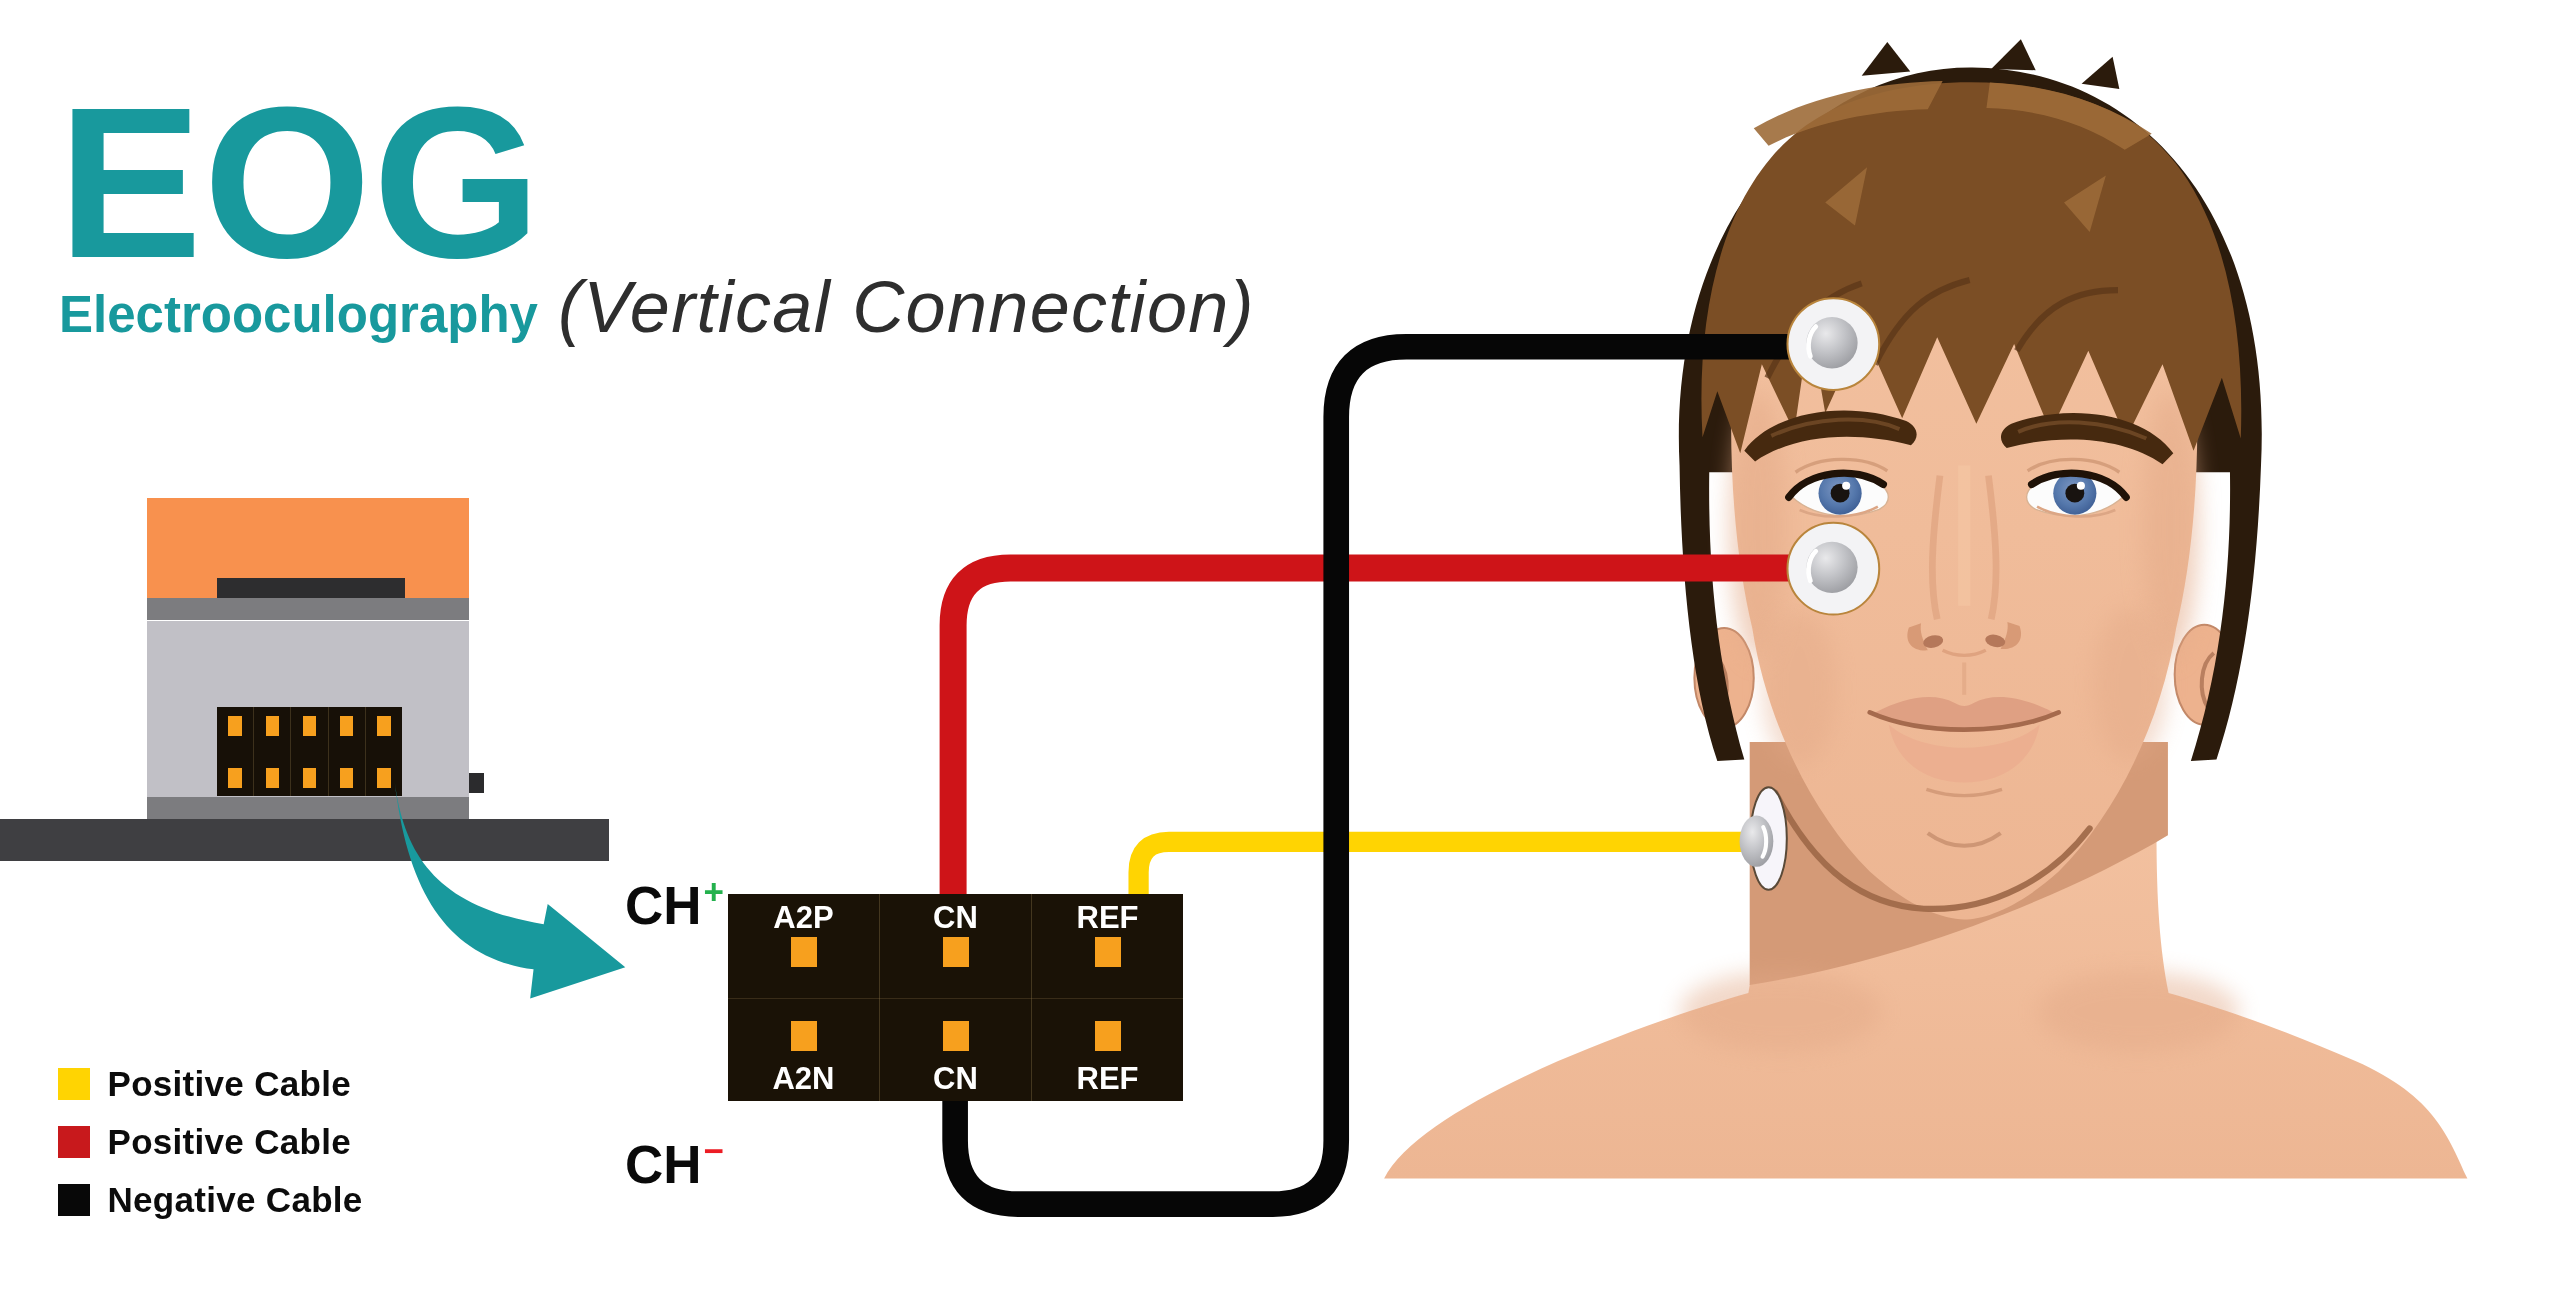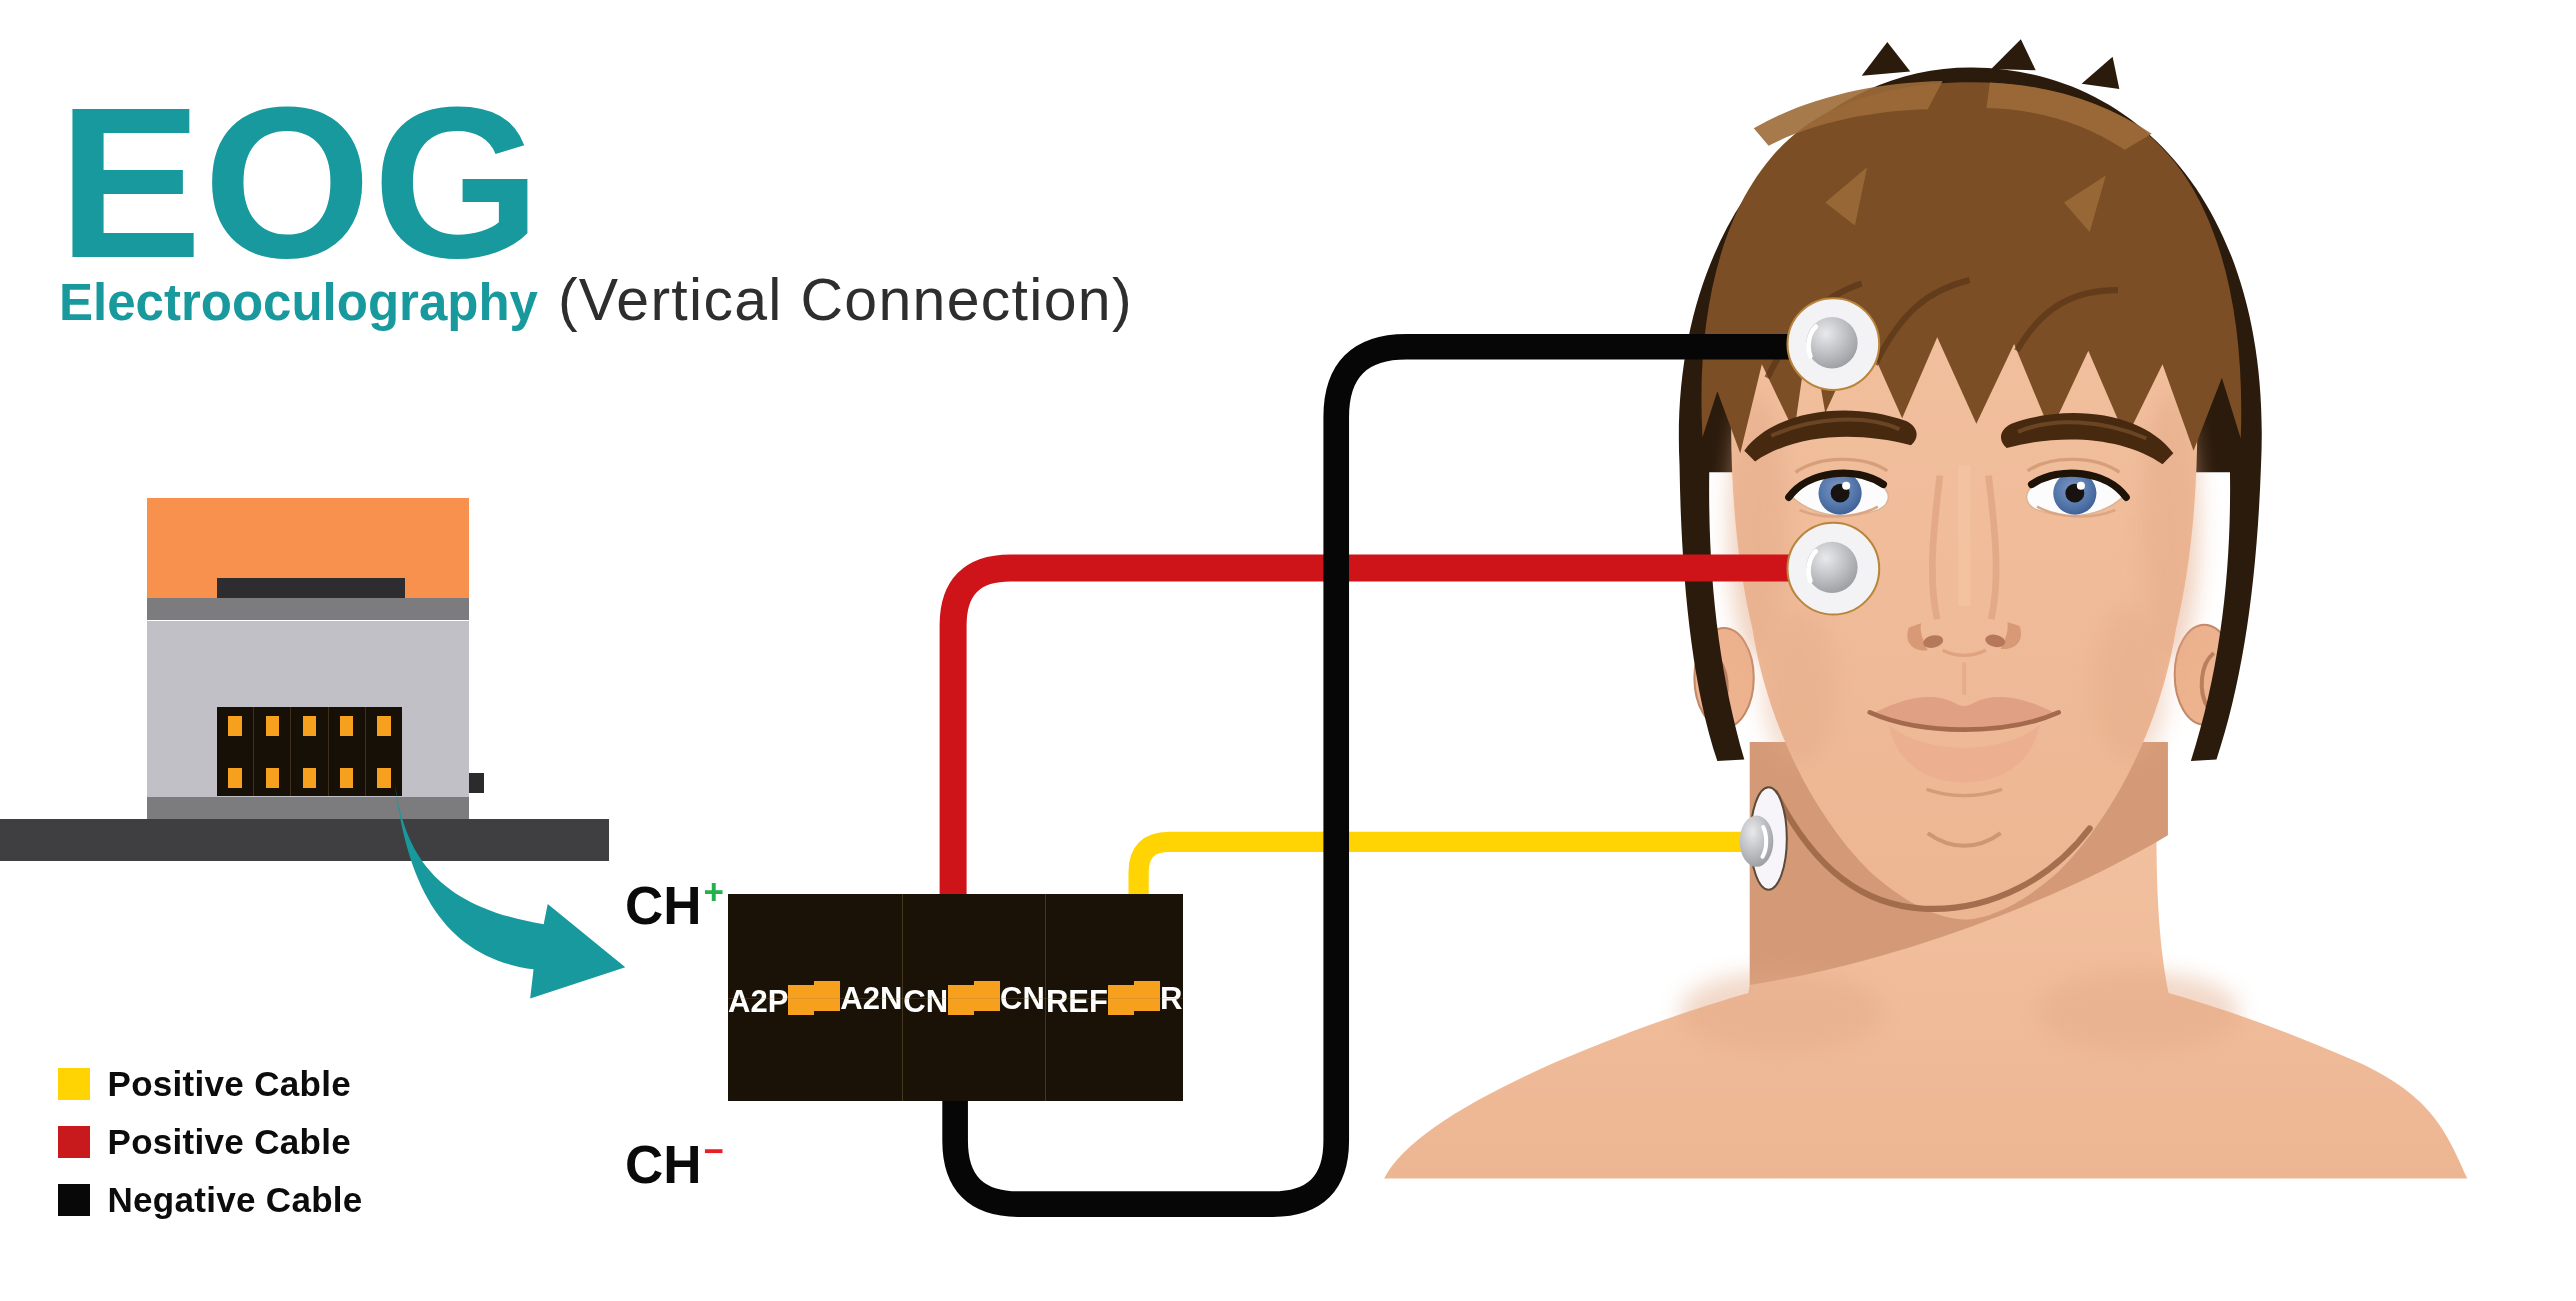--- a/index.html
+++ b/index.html
@@ -6,35 +6,35 @@
   .stage{
     position:relative; width:2576px; height:1302px; overflow:hidden;
     background:#ffffff;
     font-family:"Liberation Sans","DejaVu Sans",sans-serif;
   }
   
   .title-block{position:absolute;left:58px;top:74px;z-index:6;}
   .eog{font-size:216px;line-height:216px;font-weight:800;letter-spacing:1.3px;}
   .subtitle-row{position:absolute;left:59px;top:266px;display:flex;align-items:baseline;gap:20px;z-index:6;white-space:nowrap;}
   .subtitle{font-size:51px;font-weight:800;letter-spacing:0;}
-  .subtitle-note{font-size:59px;font-weight:300;letter-spacing:1.3px;}
+  .subtitle-note{font-size:72px;font-weight:300;font-style:italic;letter-spacing:1.3px;}
   
   .legend{position:absolute;left:58px;top:1068px;z-index:6;}
   .legend-row{display:flex;align-items:center;gap:17.5px;margin-bottom:26px;height:32px;}
   .swatch{width:32px;height:32px;flex:0 0 32px;}
   .legend-label{font-size:35px;font-weight:700;color:#0c0c0c;letter-spacing:0.3px;}
   
   .ch{position:absolute;width:128px;text-align:right;z-index:6;font-weight:800;color:#0a0a0a;font-size:53px;line-height:53px;white-space:nowrap;}
   .ch-plus{left:594px;top:879px;}
   .ch-minus{left:594px;top:1099px;margin-top:39px;}
   .ch .sign{font-size:35px;position:relative;top:-20px;left:2px;font-weight:800;}
   
   .connector{position:absolute;left:728px;top:894px;width:455px;height:207px;background:#1A1206;display:flex;z-index:5;}
   .connector:after{content:"";position:absolute;left:0;right:0;top:50%;border-top:1.3px solid rgba(150,125,80,.25);}
-  .pin-col{flex:1;display:flex;flex-direction:row;align-items:center;position:relative;}
+  .pin-col{flex:1;display:flex;flex-direction:column;align-items:center;position:relative;}
   .pin-col:not(:last-child){border-right:1.3px solid rgba(150,125,80,.35);}
   .pin-label{color:#fff;font-weight:700;font-size:31px;line-height:31px;}
   .pin-label.top{margin-top:8px;}
   .pin-label.bottom{margin-bottom:6.7px;margin-top:8px;}
   .pin{width:26px;height:30px;background:#F7A01E;}
   .pin.top{margin-top:4px;}
   .pin.bottom{margin-bottom:4px;}
   .pin-spacer{flex:1;}
   
   .dev{position:absolute;z-index:2;}

